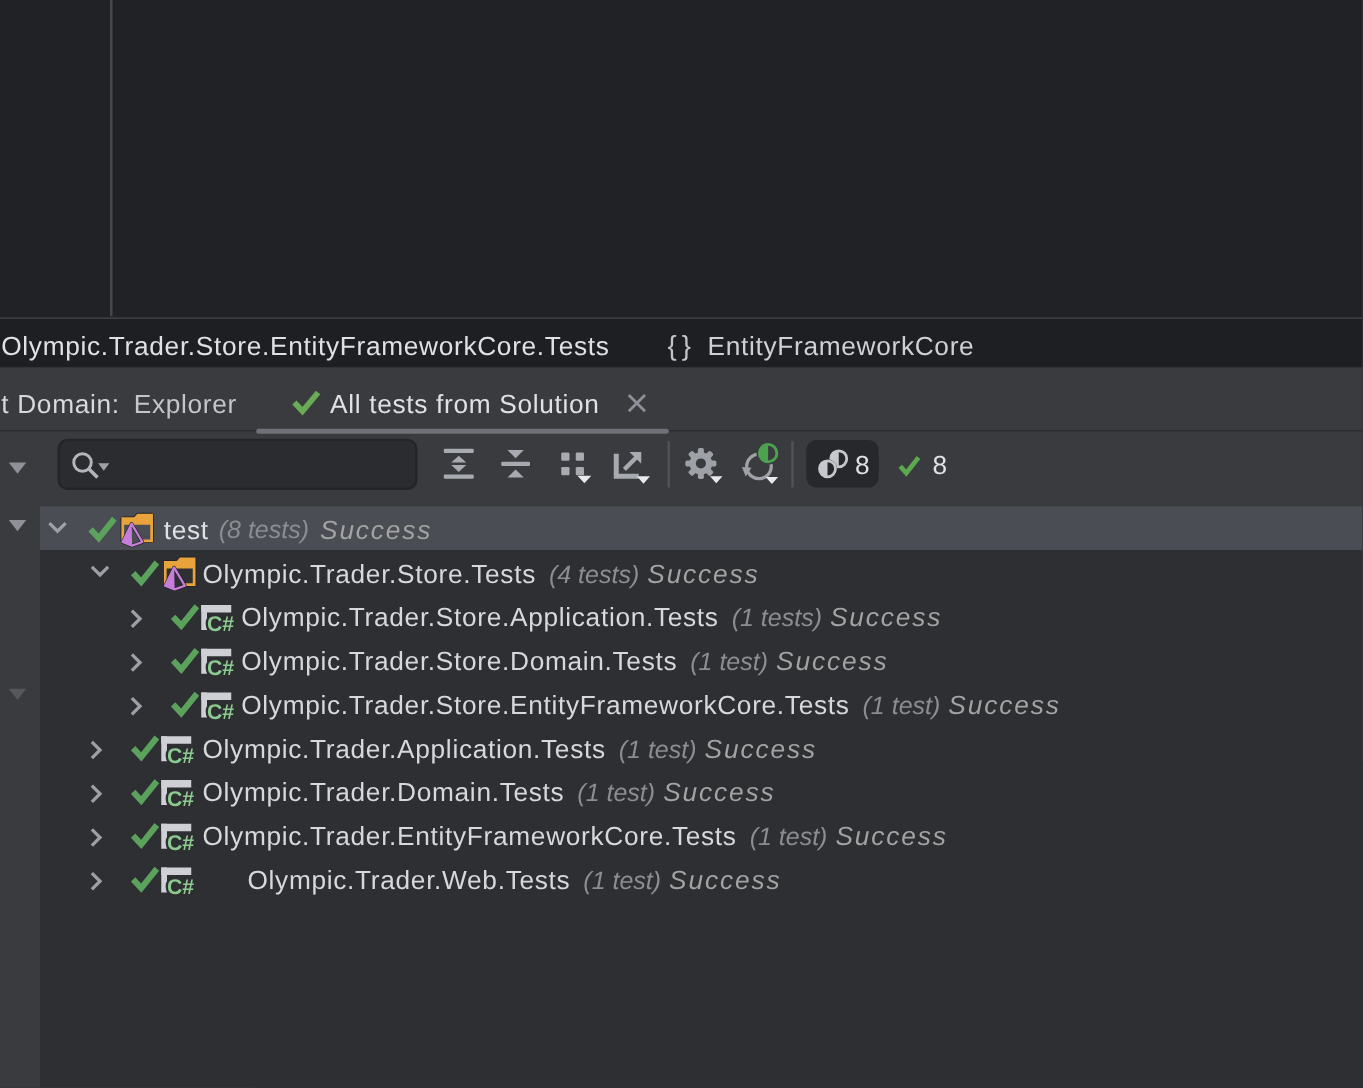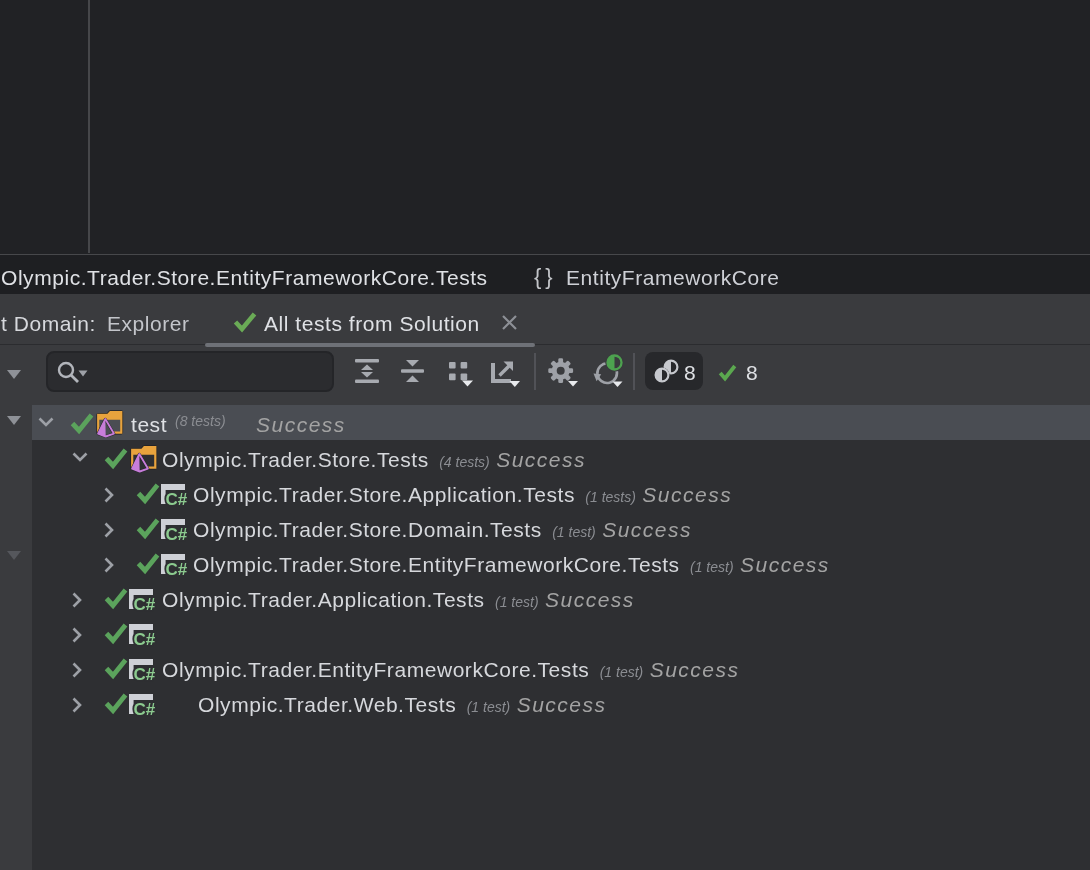--- a/index.html
+++ b/index.html
@@ -12,21 +12,21 @@
   
   #tabsrow{left:0;top:255px;width:1090px;height:39px;background:#1e1f22;color:#dfe1e5;}
   
   #header{left:0;top:294px;width:1090px;height:51px;background:#3a3b3e;border-bottom:1px solid #2b2c2f;box-sizing:border-box;}
   #underline{left:205px;top:343px;width:330px;height:3.5px;background:#6e7177;border-radius:2px;}
   
   #tree{left:32px;top:405px;width:1058px;height:465px;background:#2e2f32;}
   .row{position:absolute;height:35px;width:1058px;left:0;}
   .sel{background:#4a4d53;}
   .t{position:absolute;font-size:21px;letter-spacing:0.55px;color:#d6d8dc;white-space:pre;}
-  .tests{color:#8b8d92;font-style:italic;font-size:14px;letter-spacing:0;margin-left:4px;}
+  .tests{color:#8b8d92;font-style:italic;font-size:20px;letter-spacing:0;margin-left:4px;}
   .succ{color:#a3a3a3;letter-spacing:1.5px;font-style:italic;}
   svg{position:absolute;overflow:visible;}
 </style>
 </head>
 <body>
 <div id="canvas">
   <div class="abs" id="editor"></div>
   <div class="abs" id="vline"></div>
 
   <div class="abs" id="tabsrow"></div>
@@ -224,20 +224,21 @@
       <path d="M1.5 1.5 L8 8 L1.5 14.5" stroke="#9da0a6" stroke-width="2.6" fill="none"></path>
     </svg>
   <svg style="left:105px;top:623px;" width="22" height="21" viewBox="0 0 22 21">
       <path d="M1.5 10.5 L8 17.5 L20.5 2" stroke="#5ba35c" stroke-width="4.8" fill="none"></path>
     </svg>
   <svg style="left:128px;top:623px;" width="28" height="24" viewBox="0 0 28 24">
     <rect x="1" y="1" width="24" height="6" fill="#ced0d6"></rect>
     <rect x="1" y="1" width="4.6" height="20" fill="#ced0d6"></rect>
     <text x="5.5" y="22" font-family="Liberation Sans, sans-serif" font-size="17" font-weight="bold" stroke="#2e2f32" stroke-width="3.6" paint-order="stroke" fill="#8ccb8f">C#</text>
   </svg>
+  <span class="t" style="left:162px;top:623px;">Olympic.Trader.Domain.Tests <span class="tests">(1 test)</span> <span class="succ">Success</span></span>
 
   <svg style="left:72px;top:662px;" width="10" height="16" viewBox="0 0 10 16">
       <path d="M1.5 1.5 L8 8 L1.5 14.5" stroke="#9da0a6" stroke-width="2.6" fill="none"></path>
     </svg>
   <svg style="left:105px;top:658px;" width="22" height="21" viewBox="0 0 22 21">
       <path d="M1.5 10.5 L8 17.5 L20.5 2" stroke="#5ba35c" stroke-width="4.8" fill="none"></path>
     </svg>
   <svg style="left:128px;top:658px;" width="28" height="24" viewBox="0 0 28 24">
     <rect x="1" y="1" width="24" height="6" fill="#ced0d6"></rect>
     <rect x="1" y="1" width="4.6" height="20" fill="#ced0d6"></rect>

